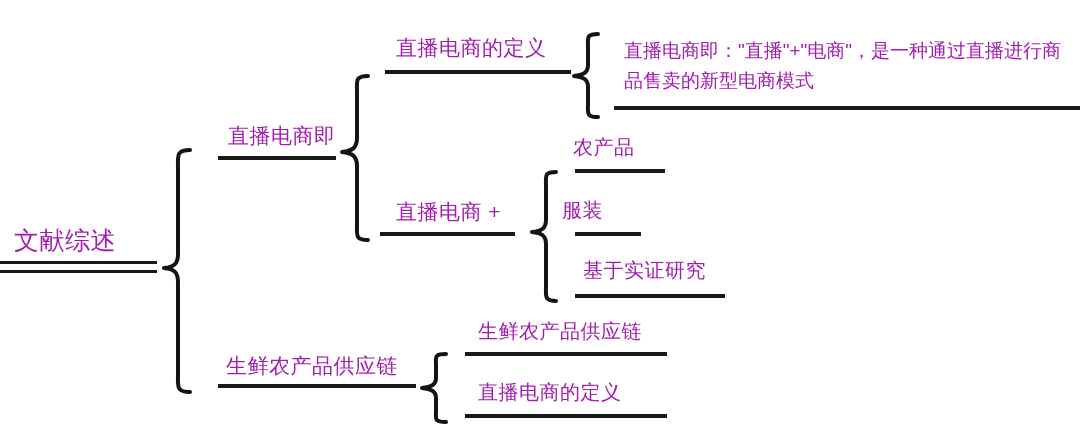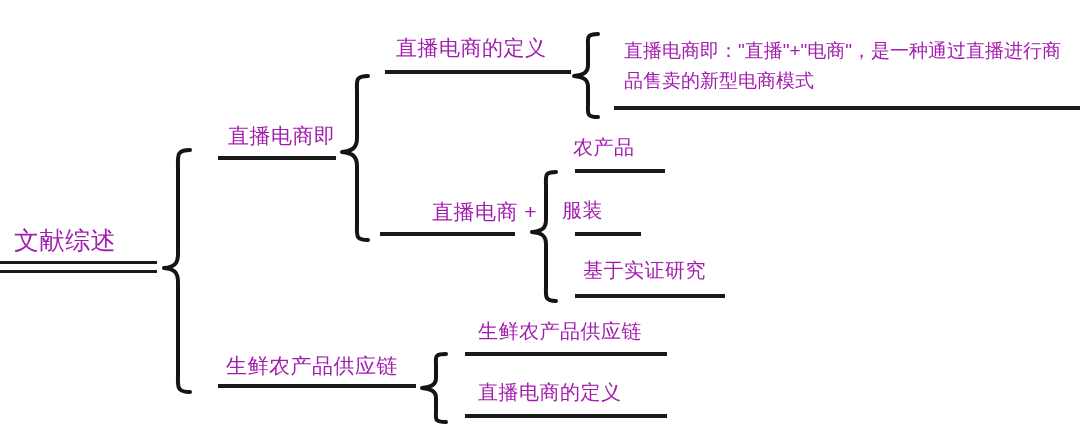--- a/index.html
+++ b/index.html
@@ -47,21 +47,21 @@
     top: 224px;
     font-size: 25px;
   }
   .root-rule-a { left: 0px; top: 261px; width: 157px; height: 3px; }
   .root-rule-b { left: 0px; top: 270px; width: 157px; height: 3px; }
 
   
   .l2-a-label { left: 228px; top: 122px; font-size: 21px; }
   .l2-a-rule  { left: 218px; top: 156px; width: 118px; height: 3.5px; }
 
-  .l2-b-label { left: 396px; top: 198px; font-size: 21px; margin-left: 36px; }
+  .l2-b-label { left: 396px; top: 198px; font-size: 21px; }
   .l2-b-rule  { left: 380px; top: 232px; width: 135px; height: 3.5px; }
 
   .l2-c-label { left: 226px; top: 352px; font-size: 21px; }
   .l2-c-rule  { left: 218px; top: 384px; width: 198px; height: 3.5px; }
 
   
   .l3-def-label { left: 396px; top: 34px; font-size: 21px; }
   .l3-def-rule  { left: 385px; top: 70px; width: 186px; height: 3.5px; }
 
   .def-text {

